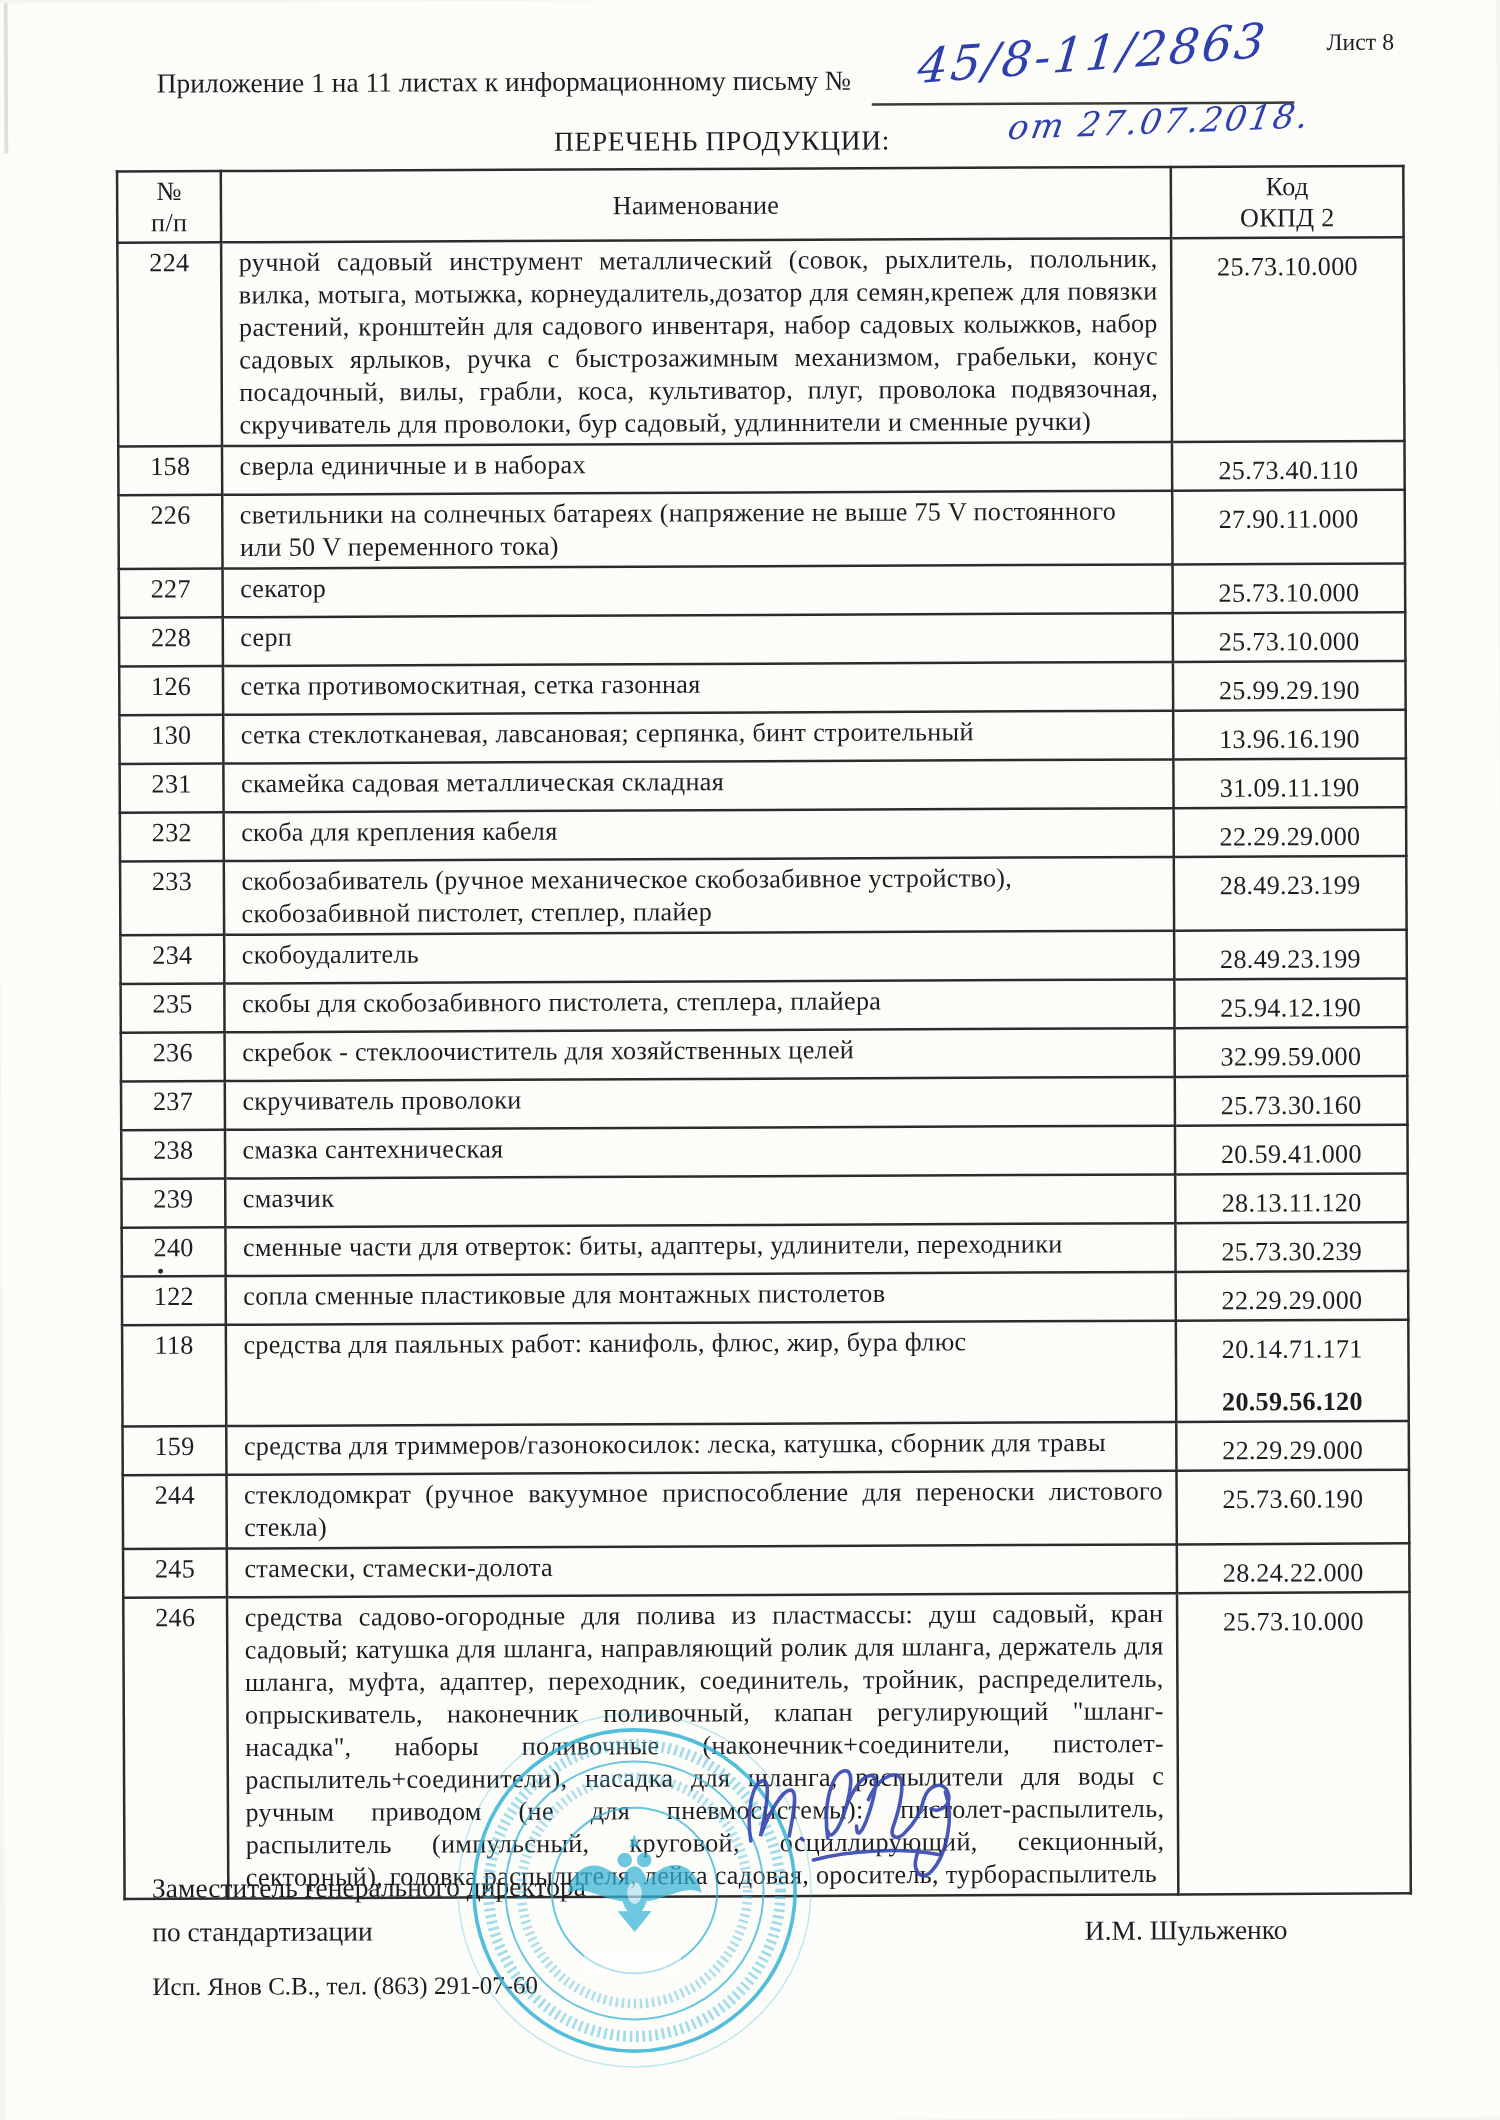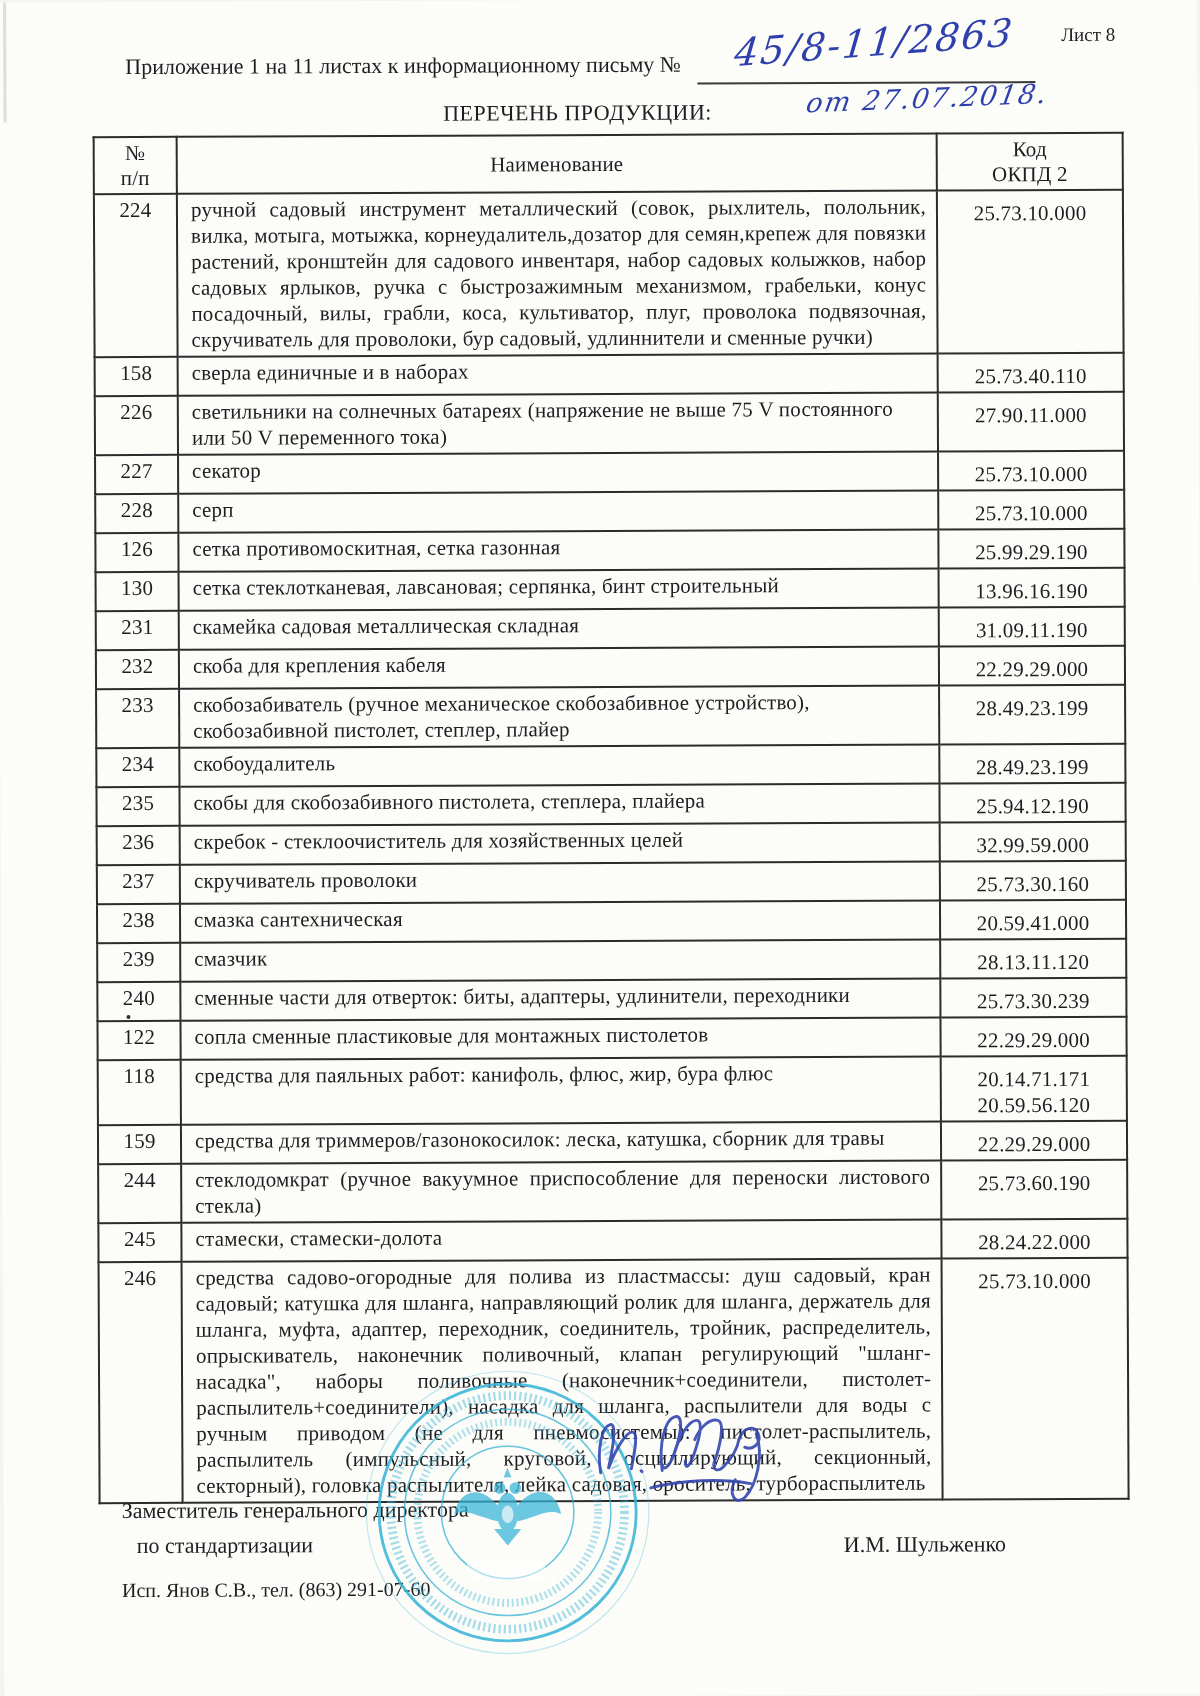--- a/index.html
+++ b/index.html
@@ -45,26 +45,26 @@
   thead th{
     font-weight:normal;text-align:center;font-size:21px;line-height:25px;
     padding:3px 2px 2px 2px;border-bottom-width:3px;
   }
   thead th.col-name{vertical-align:middle;}
   td.cell-num{text-align:center;padding-top:2px;font-size:21px;position:relative;}
   .num-dot{position:absolute;left:28px;top:32px;width:4px;height:4px;border-radius:50%;background:#2c2c2e;}
   td.cell-name{padding:2px 10px 3px 13px;text-align:left;}
   td.cell-name.justify{text-align:justify;}
   td.cell-code{text-align:center;padding-top:9px;padding-bottom:2px;}
-  .code-line + .code-line{}
+  .code-line + .code-line{margin-top:16px;font-weight:bold;}
 
   
   .position-1{position:absolute;left:118px;top:1496px;font-size:22px;}
-  .position-2{position:absolute;left:118px;top:1531px;font-size:22px;margin-left:15px;}
-  .signer-name{position:absolute;left:840px;top:1533px;font-size:22px;}
+  .position-2{position:absolute;left:118px;top:1531px;font-size:22px;}
+  .signer-name{position:absolute;left:864px;top:1533px;font-size:22px;}
   .executor{position:absolute;left:118px;top:1577px;font-size:20px;}
 
   .stamp{position:absolute;left:358px;top:1366px;}
   .signature{position:absolute;left:582px;top:1392px;}
 </style>
 </head>
 <body>
 
 <div class="sheet">
   <div class="scan-edge"></div>

